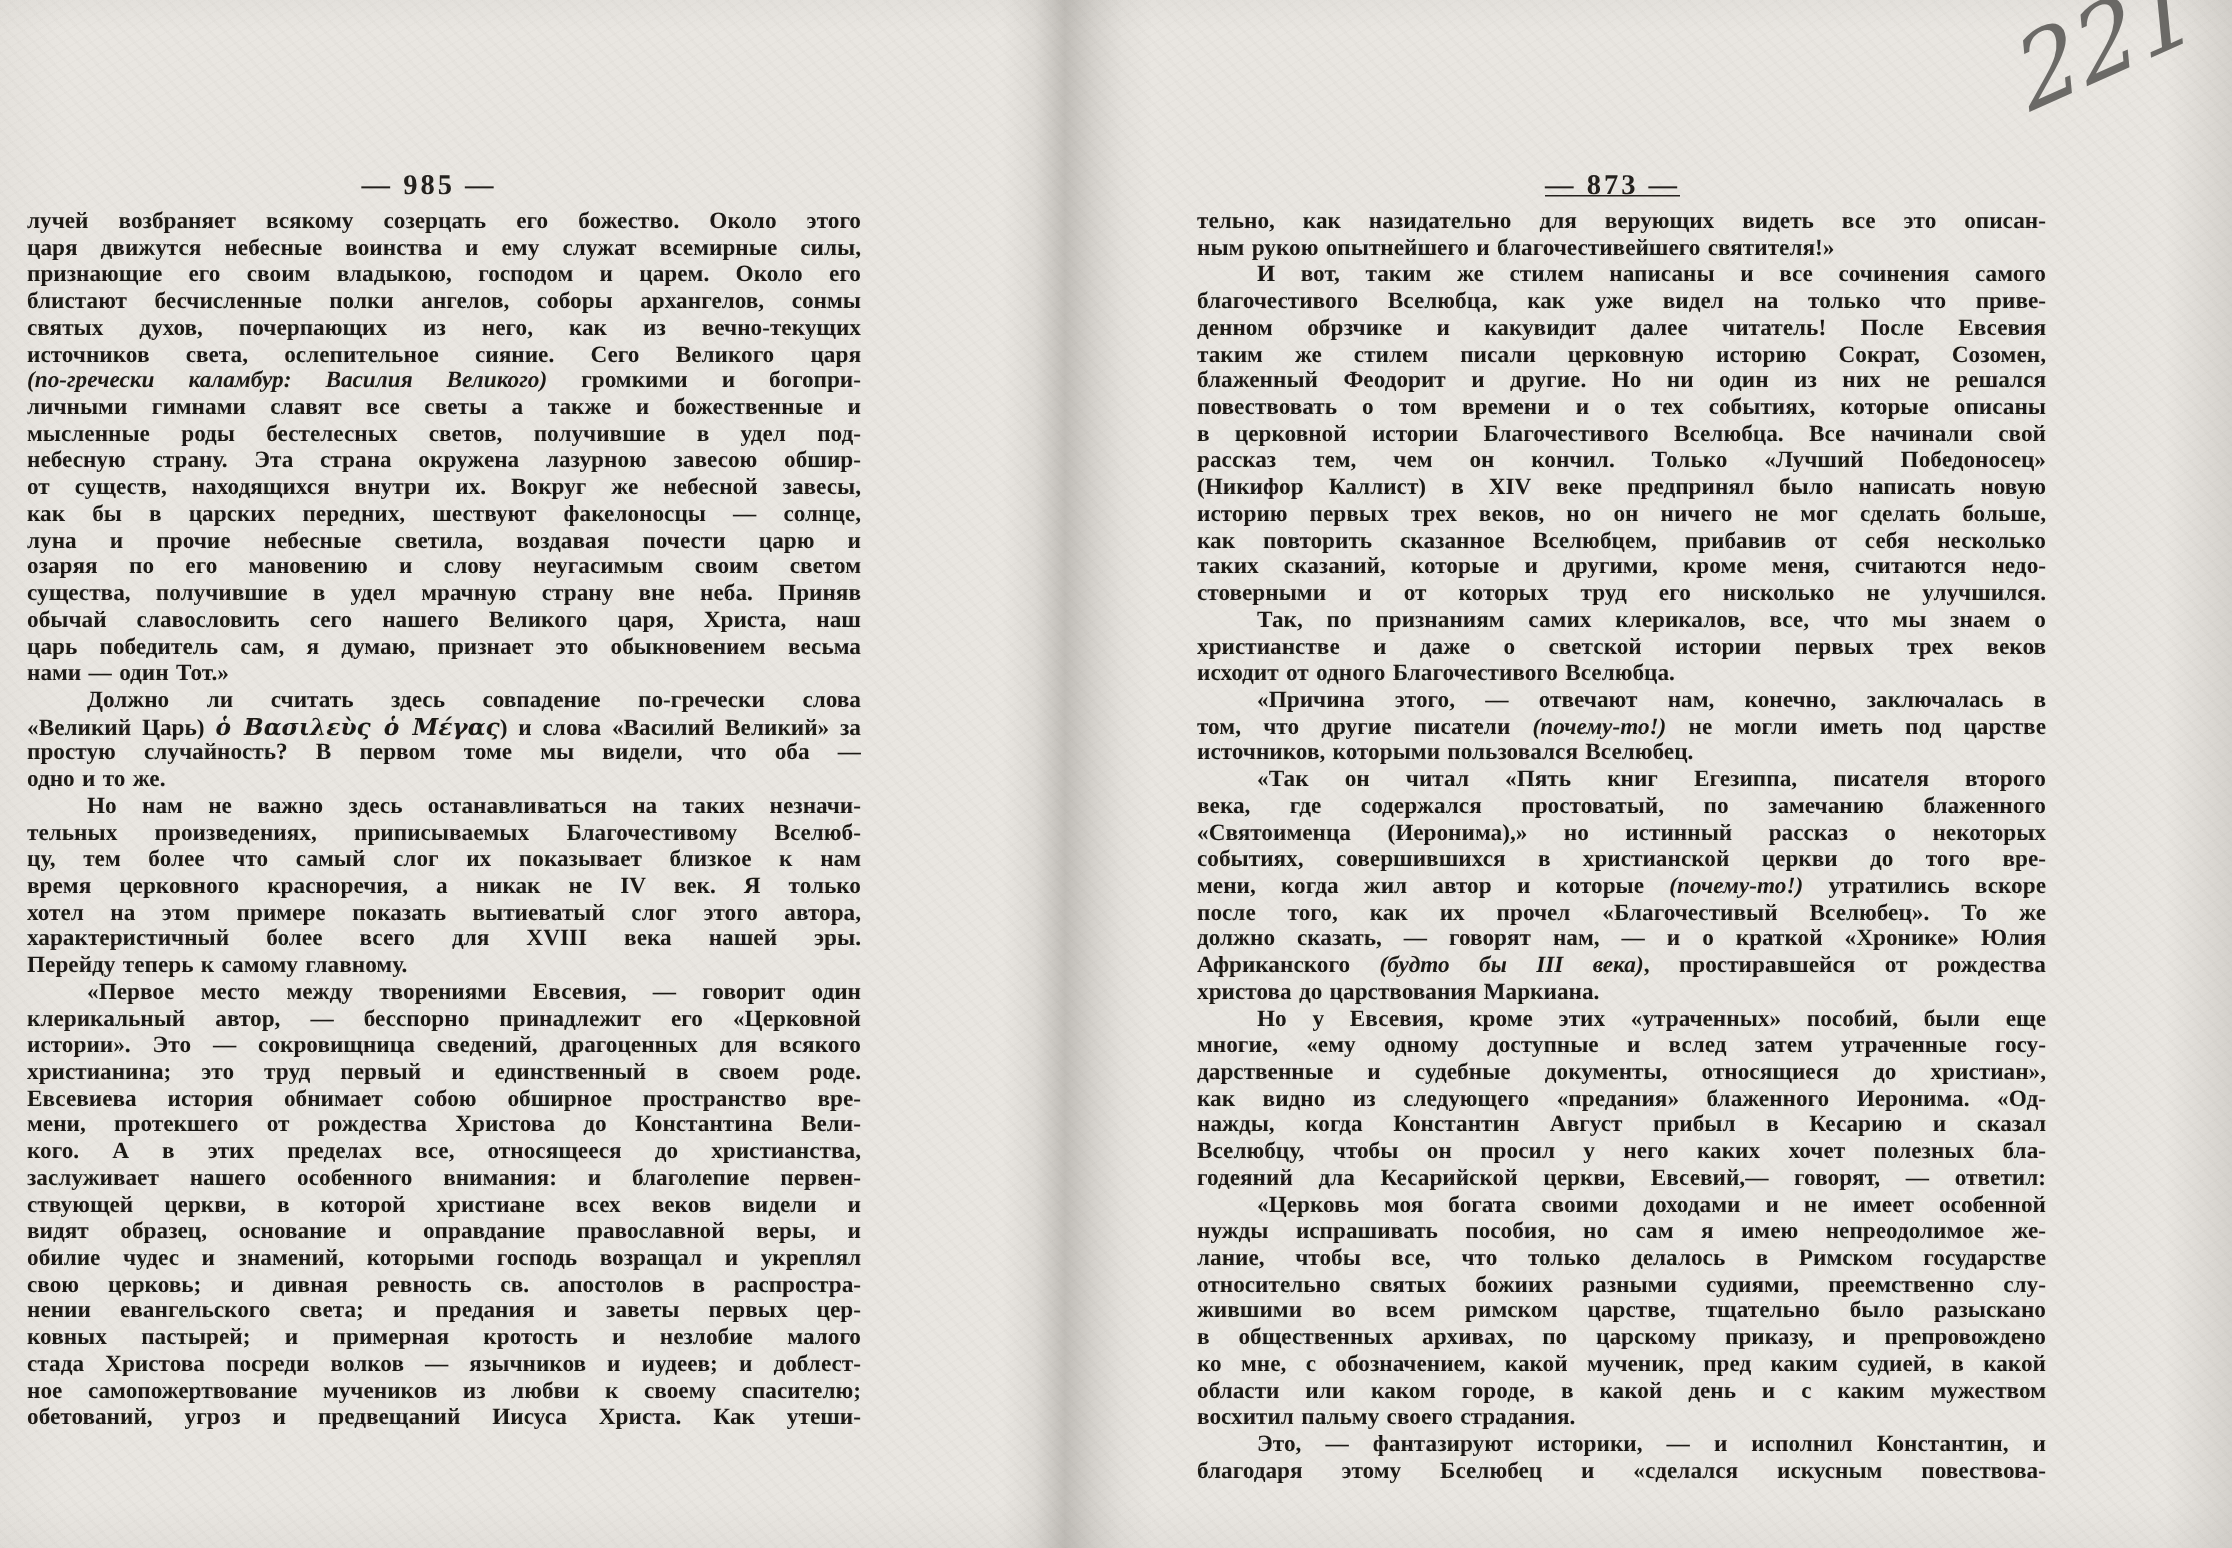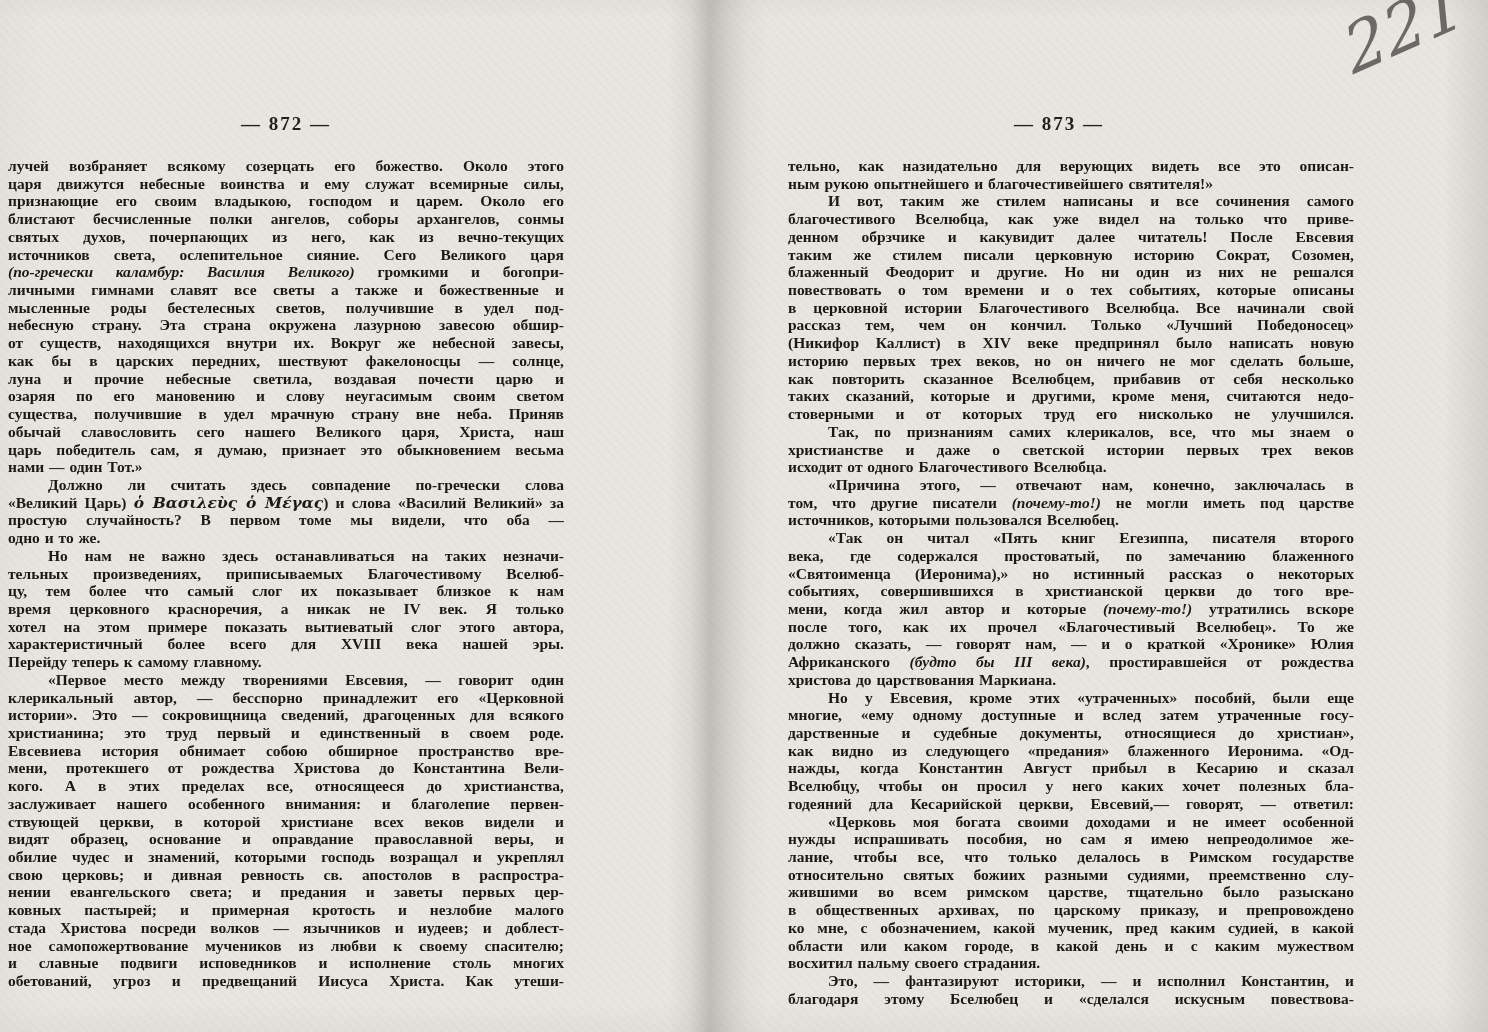--- a/index.html
+++ b/index.html
@@ -29,25 +29,26 @@
       rgba(110,106,100,0.05) 80%,
       rgba(110,106,100,0) 100%);
     pointer-events:none;
   }
   .page-number{
     position:absolute;top:113px;height:26px;
     font-size:19px;font-weight:bold;color:#23201d;
     text-align:center;letter-spacing:2px;
   }
   .pn-left{left:8px;width:556px;}
-  .pn-right{left:776px;width:566px;}
+  .pn-right{left:792px;width:566px;text-decoration:underline;}
   .col{
-    position:absolute;top:157px;height:872px;
+    position:absolute;top:139px;height:872px;
     font-size:15.5px;font-weight:bold;color:#1c1915;
     word-spacing:1px;
+    margin-left:10px;
   }
   .col-left{left:8px;width:556px;}
   .col-right{left:788px;width:566px;}
   .line{
     height:17.72px;line-height:17.72px;
     text-align:justify;text-align-last:justify;
     overflow:hidden;white-space:nowrap;
   }
   .line.fl{text-align:right;text-align-last:left;}
   .line.in{padding-left:40px;}
@@ -61,21 +62,21 @@
     transform-origin:center;
     text-align:center;
   }
 </style>
 </head>
 <body>
 
 <div class="scan">
   <div class="gutter"></div>
 
-  <div class="page-number pn-left">— 872 —</div>
+  <div class="page-number pn-left">— 985 —</div>
   <div class="page-number pn-right">— 873 —</div>
 
   <div class="col col-left">
       <div class="line"><span>лучей возбраняет всякому созерцать его божество. Около этого</span></div>
       <div class="line"><span>царя движутся небесные воинства и ему служат всемирные силы,</span></div>
       <div class="line"><span>признающие его своим владыкою, господом и царем. Около его</span></div>
       <div class="line"><span>блистают бесчисленные полки ангелов, соборы архангелов, сонмы</span></div>
       <div class="line"><span>святых духов, почерпающих из него, как из вечно-текущих</span></div>
       <div class="line"><span>источников света, ослепительное сияние. Сего Великого царя</span></div>
       <div class="line"><span class="it">(по-гречески каламбур: Василия Великого)</span><span> громкими и богопри-</span></div>
@@ -110,21 +111,20 @@
       <div class="line"><span>кого. А в этих пределах все, относящееся до христианства,</span></div>
       <div class="line"><span>заслуживает нашего особенного внимания: и благолепие первен-</span></div>
       <div class="line"><span>ствующей церкви, в которой христиане всех веков видели и</span></div>
       <div class="line"><span>видят образец, основание и оправдание православной веры, и</span></div>
       <div class="line"><span>обилие чудес и знамений, которыми господь возращал и укреплял</span></div>
       <div class="line"><span>свою церковь; и дивная ревность св. апостолов в распростра-</span></div>
       <div class="line"><span>нении евангельского света; и предания и заветы первых цер-</span></div>
       <div class="line"><span>ковных пастырей; и примерная кротость и незлобие малого</span></div>
       <div class="line"><span>стада Христова посреди волков — язычников и иудеев; и доблест-</span></div>
       <div class="line"><span>ное самопожертвование мучеников из любви к своему спасителю;</span></div>
-      <div class="line"><span>и славные подвиги исповедников и исполнение столь многих</span></div>
       <div class="line"><span>обетований, угроз и предвещаний Иисуса Христа. Как утеши-</span></div>
     </div>
   <div class="col col-right">
       <div class="line"><span>тельно, как назидательно для верующих видеть все это описан-</span></div>
       <div class="line fl"><span>ным рукою опытнейшего и благочестивейшего святителя!»</span></div>
       <div class="line in"><span>И вот, таким же стилем написаны и все сочинения самого</span></div>
       <div class="line"><span>благочестивого Вселюбца, как уже видел на только что приве-</span></div>
       <div class="line"><span>денном обрзчике и какувидит далее читатель! После Евсевия</span></div>
       <div class="line"><span>таким же стилем писали церковную историю Сократ, Созомен,</span></div>
       <div class="line"><span>блаженный Феодорит и другие. Но ни один из них не решался</span></div>

